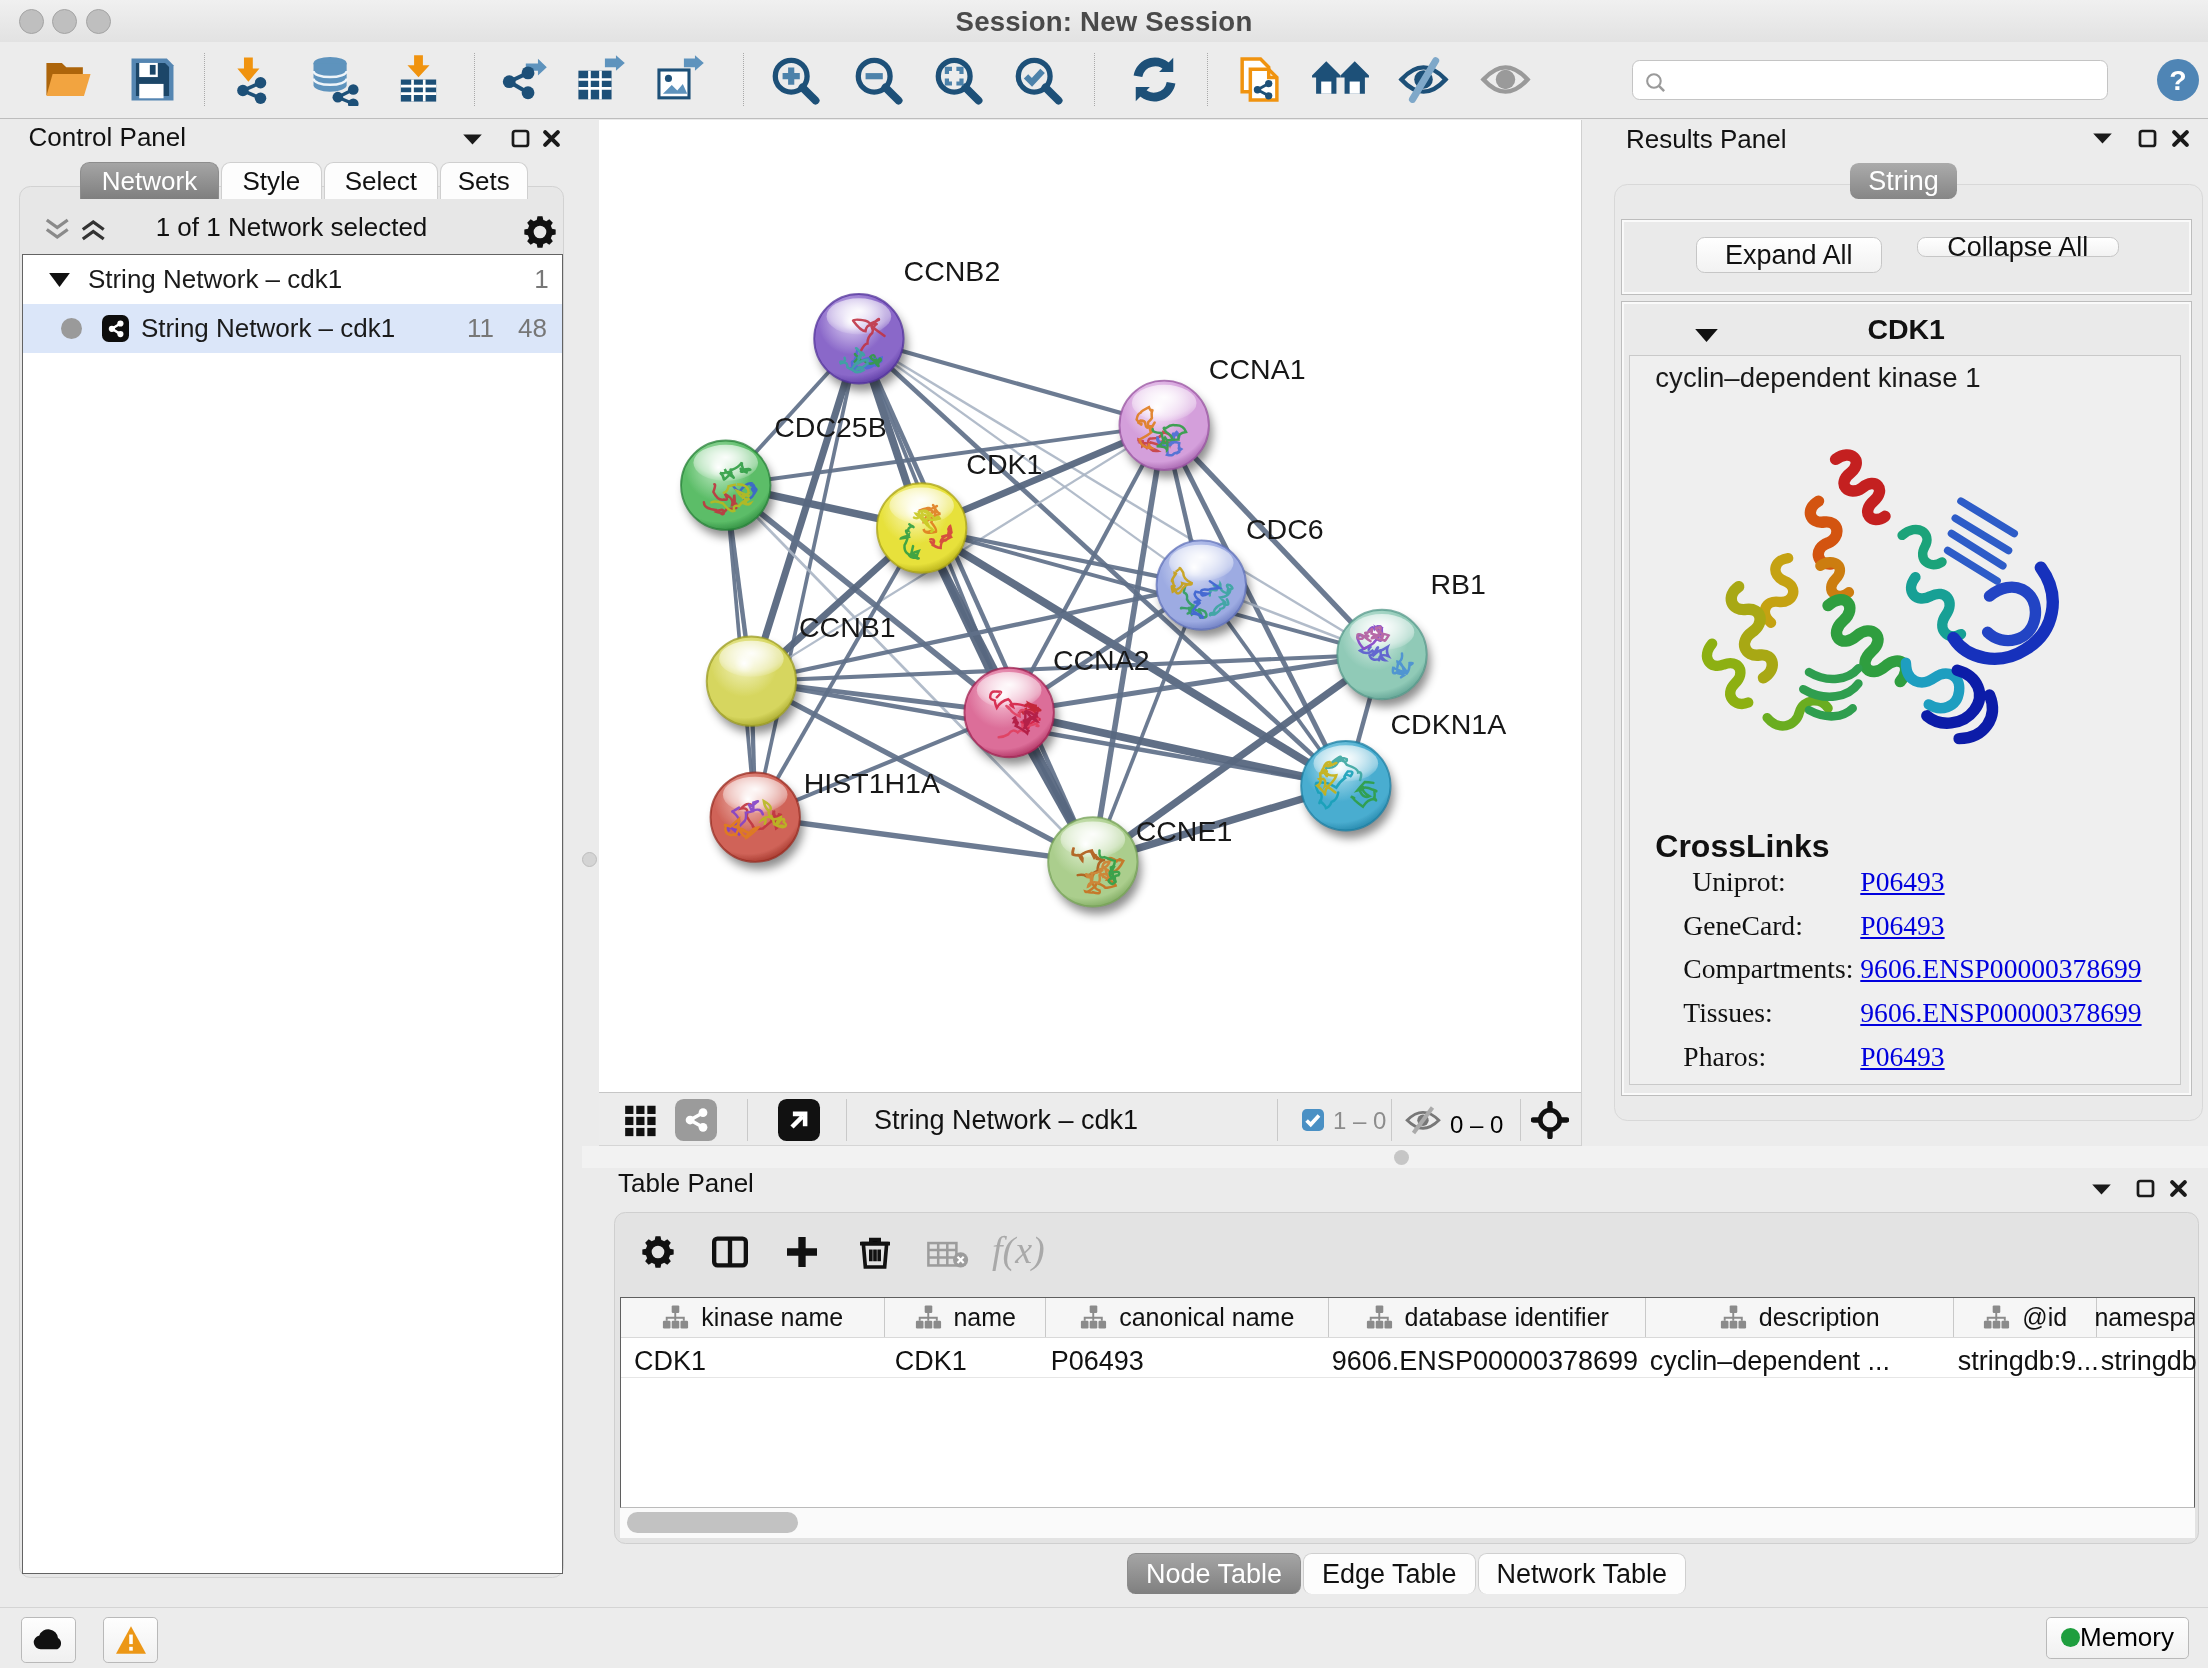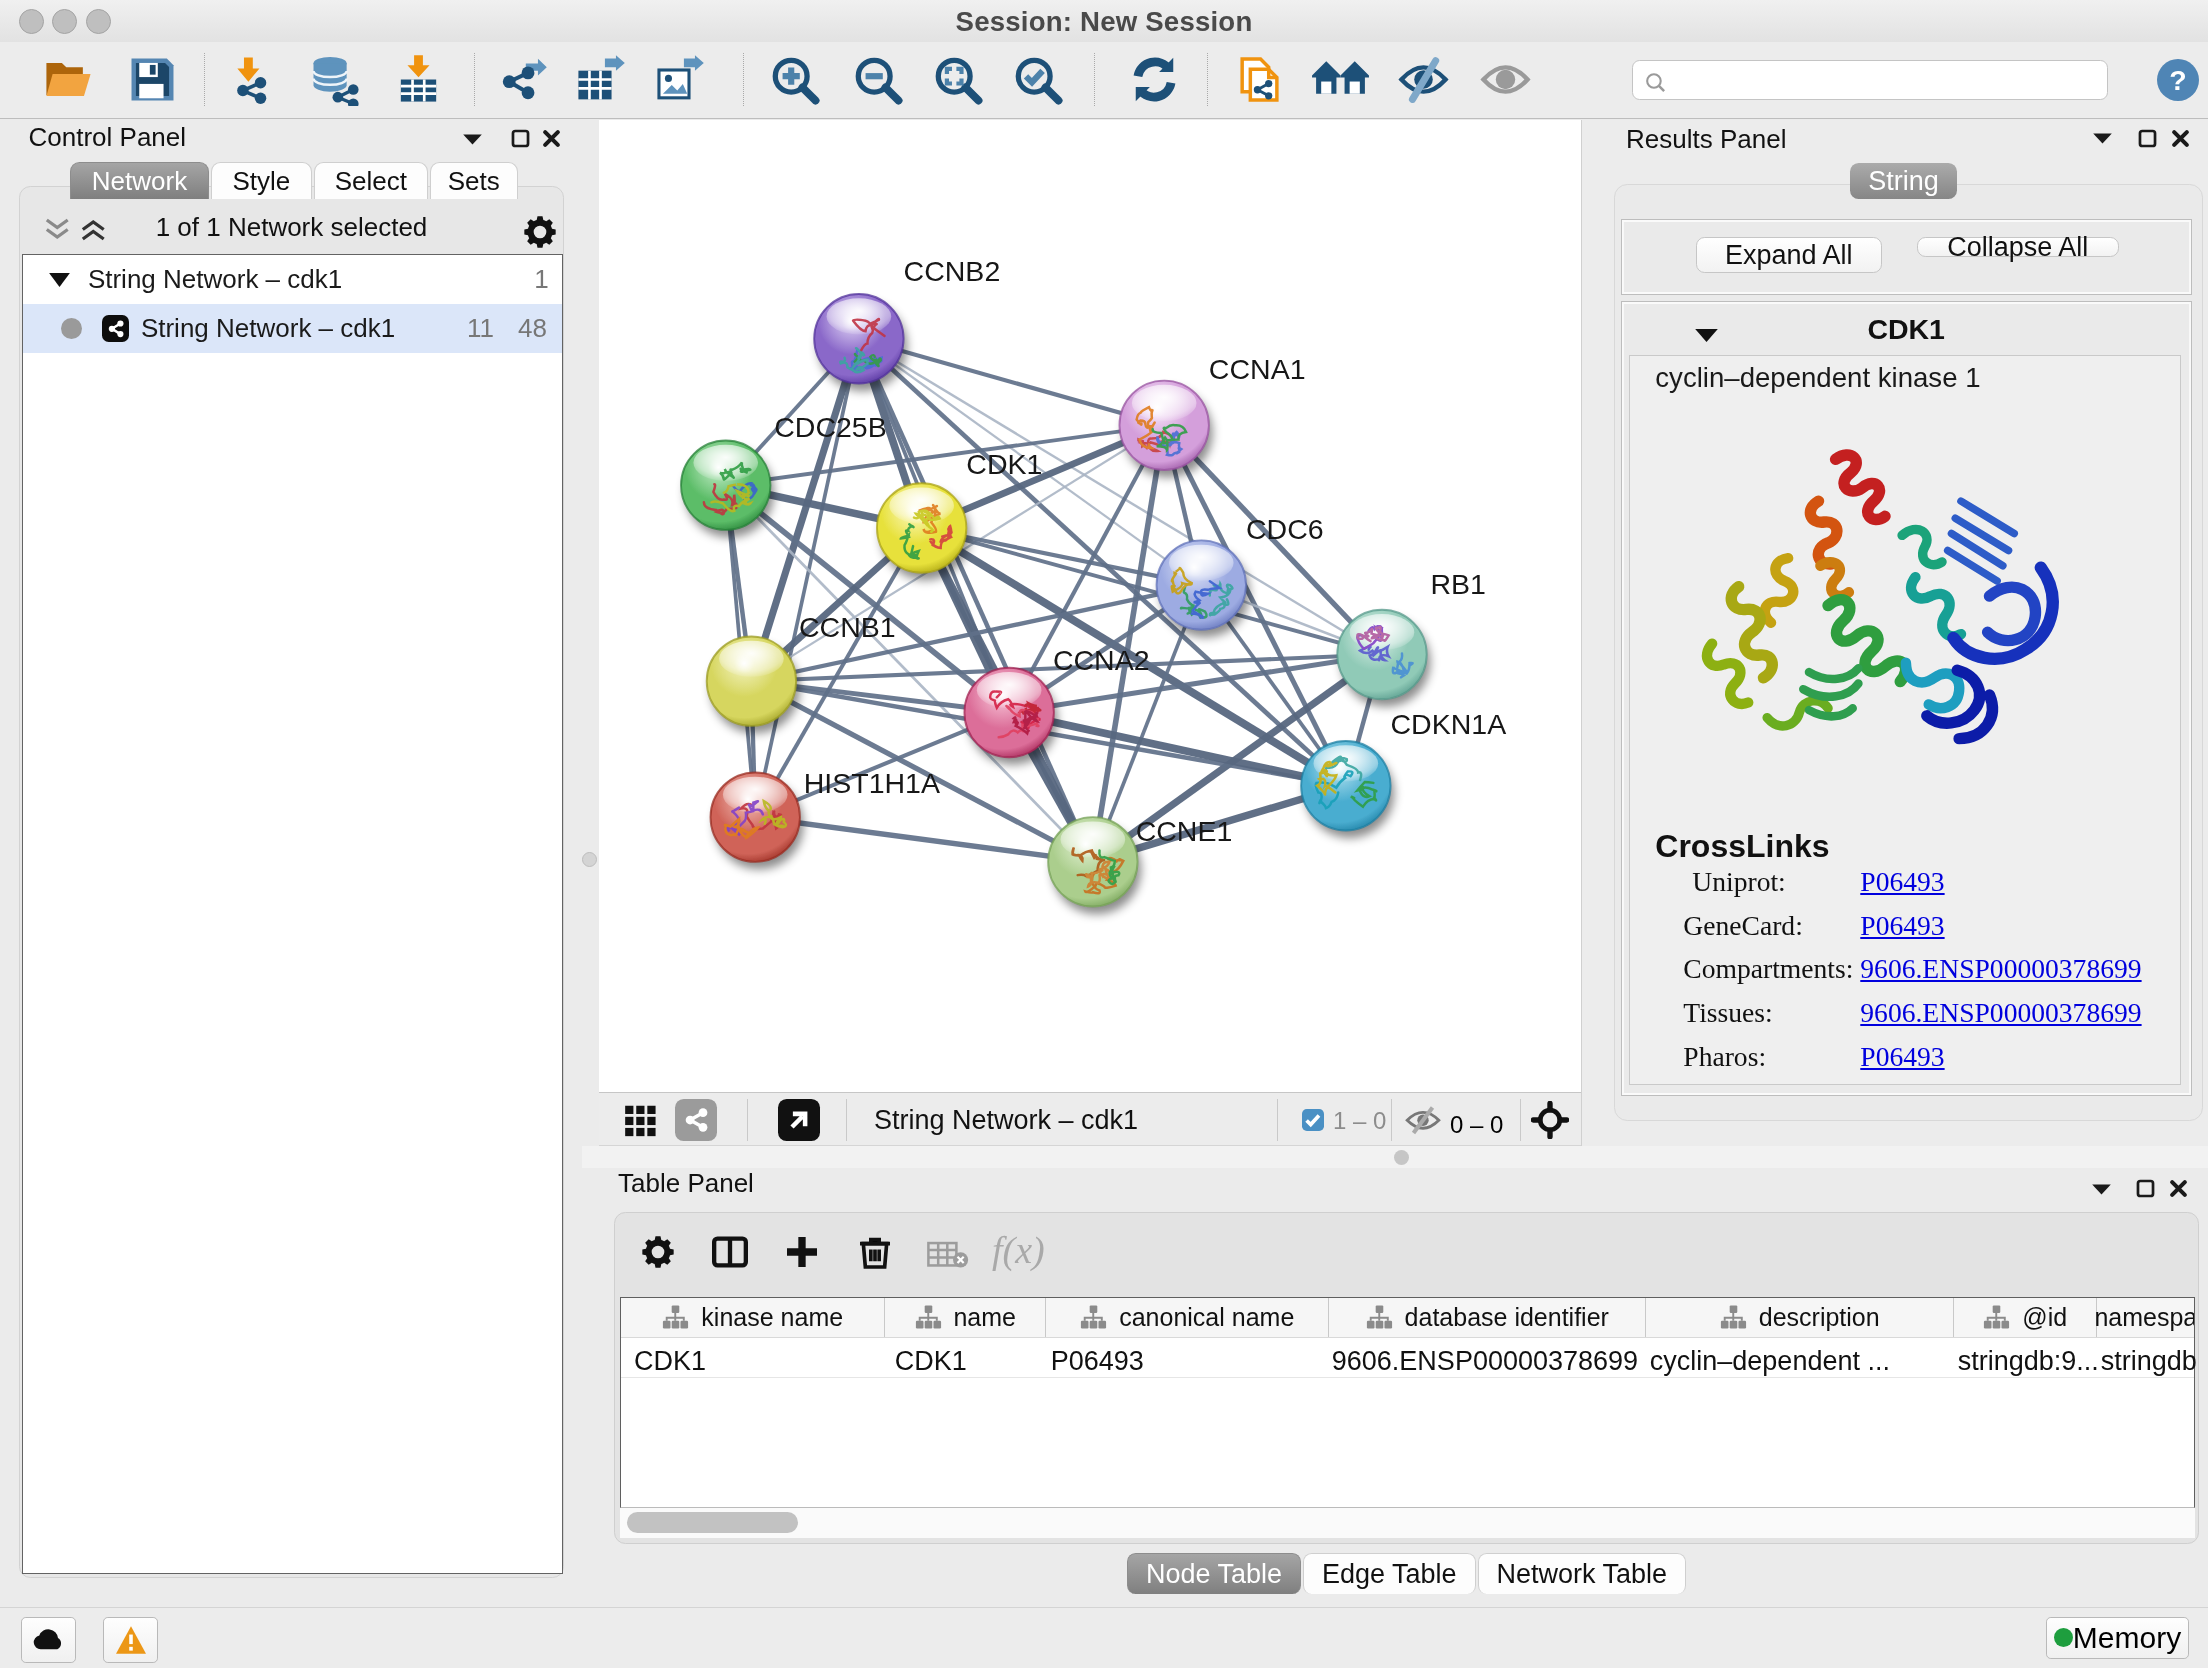--- a/index.html
+++ b/index.html
@@ -33,21 +33,21 @@
 .ptitle { font-size:26px; color:#111; }
 .hicon { position:absolute; }
 
 
 #cp-title { left:28.5px; top:122px; }
 .tabs { position:absolute; display:flex; z-index:6; }
 .tab { height:37px; border:1px solid #cfcfcf; border-bottom:none; background:#fdfdfd;
   font-size:26px; color:#111; display:flex; align-items:center; justify-content:center;
   border-radius:9.5px 9.5px 0 0; margin-right:1.9px; }
 .tab.sel { background:linear-gradient(#a5a5a5,#7f7f7f); color:#fff; border-color:#8d8d8d; }
-#cp-tabs { left:70px; top:162px;justify-content:space-between; }
+#cp-tabs { left:80px; top:162px;justify-content:space-between; }
 
 #cp-body { position:absolute; left:19px; top:186px; width:545px; height:1392px;
   background:#e7e7e7; border:1px solid #d2d2d2; border-radius:11.4px; }
 #cp-subhdr { position:absolute; left:0; top:0; width:100%; height:67px; }
 #cp-list { position:absolute; left:1.9px; top:67px; width:541px; height:1320px;
   background:#fff; border:1.9px solid #636363; }
 .cprow { position:absolute; left:0; width:100%; height:49px; font-size:26px; color:#1a1a1a;
   display:flex; align-items:center; }
 
 
@@ -832,18 +832,18 @@
           <path d="M7 16a5 5 0 0 1-1-9.9A7 7 0 0 1 19.5 8 4.5 4.5 0 0 1 19 16z" fill="#111"></path>
         </svg>
       </div>
       <div class="bbtn" style="left:103px;top:8.6px;width:55px;height:46px">
         <svg width="34" height="30" viewBox="0 0 24 22">
           <path d="M12 1L23 21H1z" fill="#ec9716"></path>
           <rect x="10.7" y="7" width="2.6" height="7" fill="#fff"></rect>
           <rect x="10.7" y="16" width="2.6" height="2.8" fill="#fff"></rect>
         </svg>
       </div>
-      <div class="bbtn" style="left:2046px;top:8.6px;width:143px;height:42px;gap:0;font-size:30px">
+      <div class="bbtn" style="left:2046px;top:8.6px;width:143px;height:42px;gap:0;font-size:26px">
         <div style="width:19px;height:19px;border-radius:50%;background:#1e9e3e"></div>
         <span>Memory</span>
       </div>
     </div>
   </div>
 
 </body></html>

